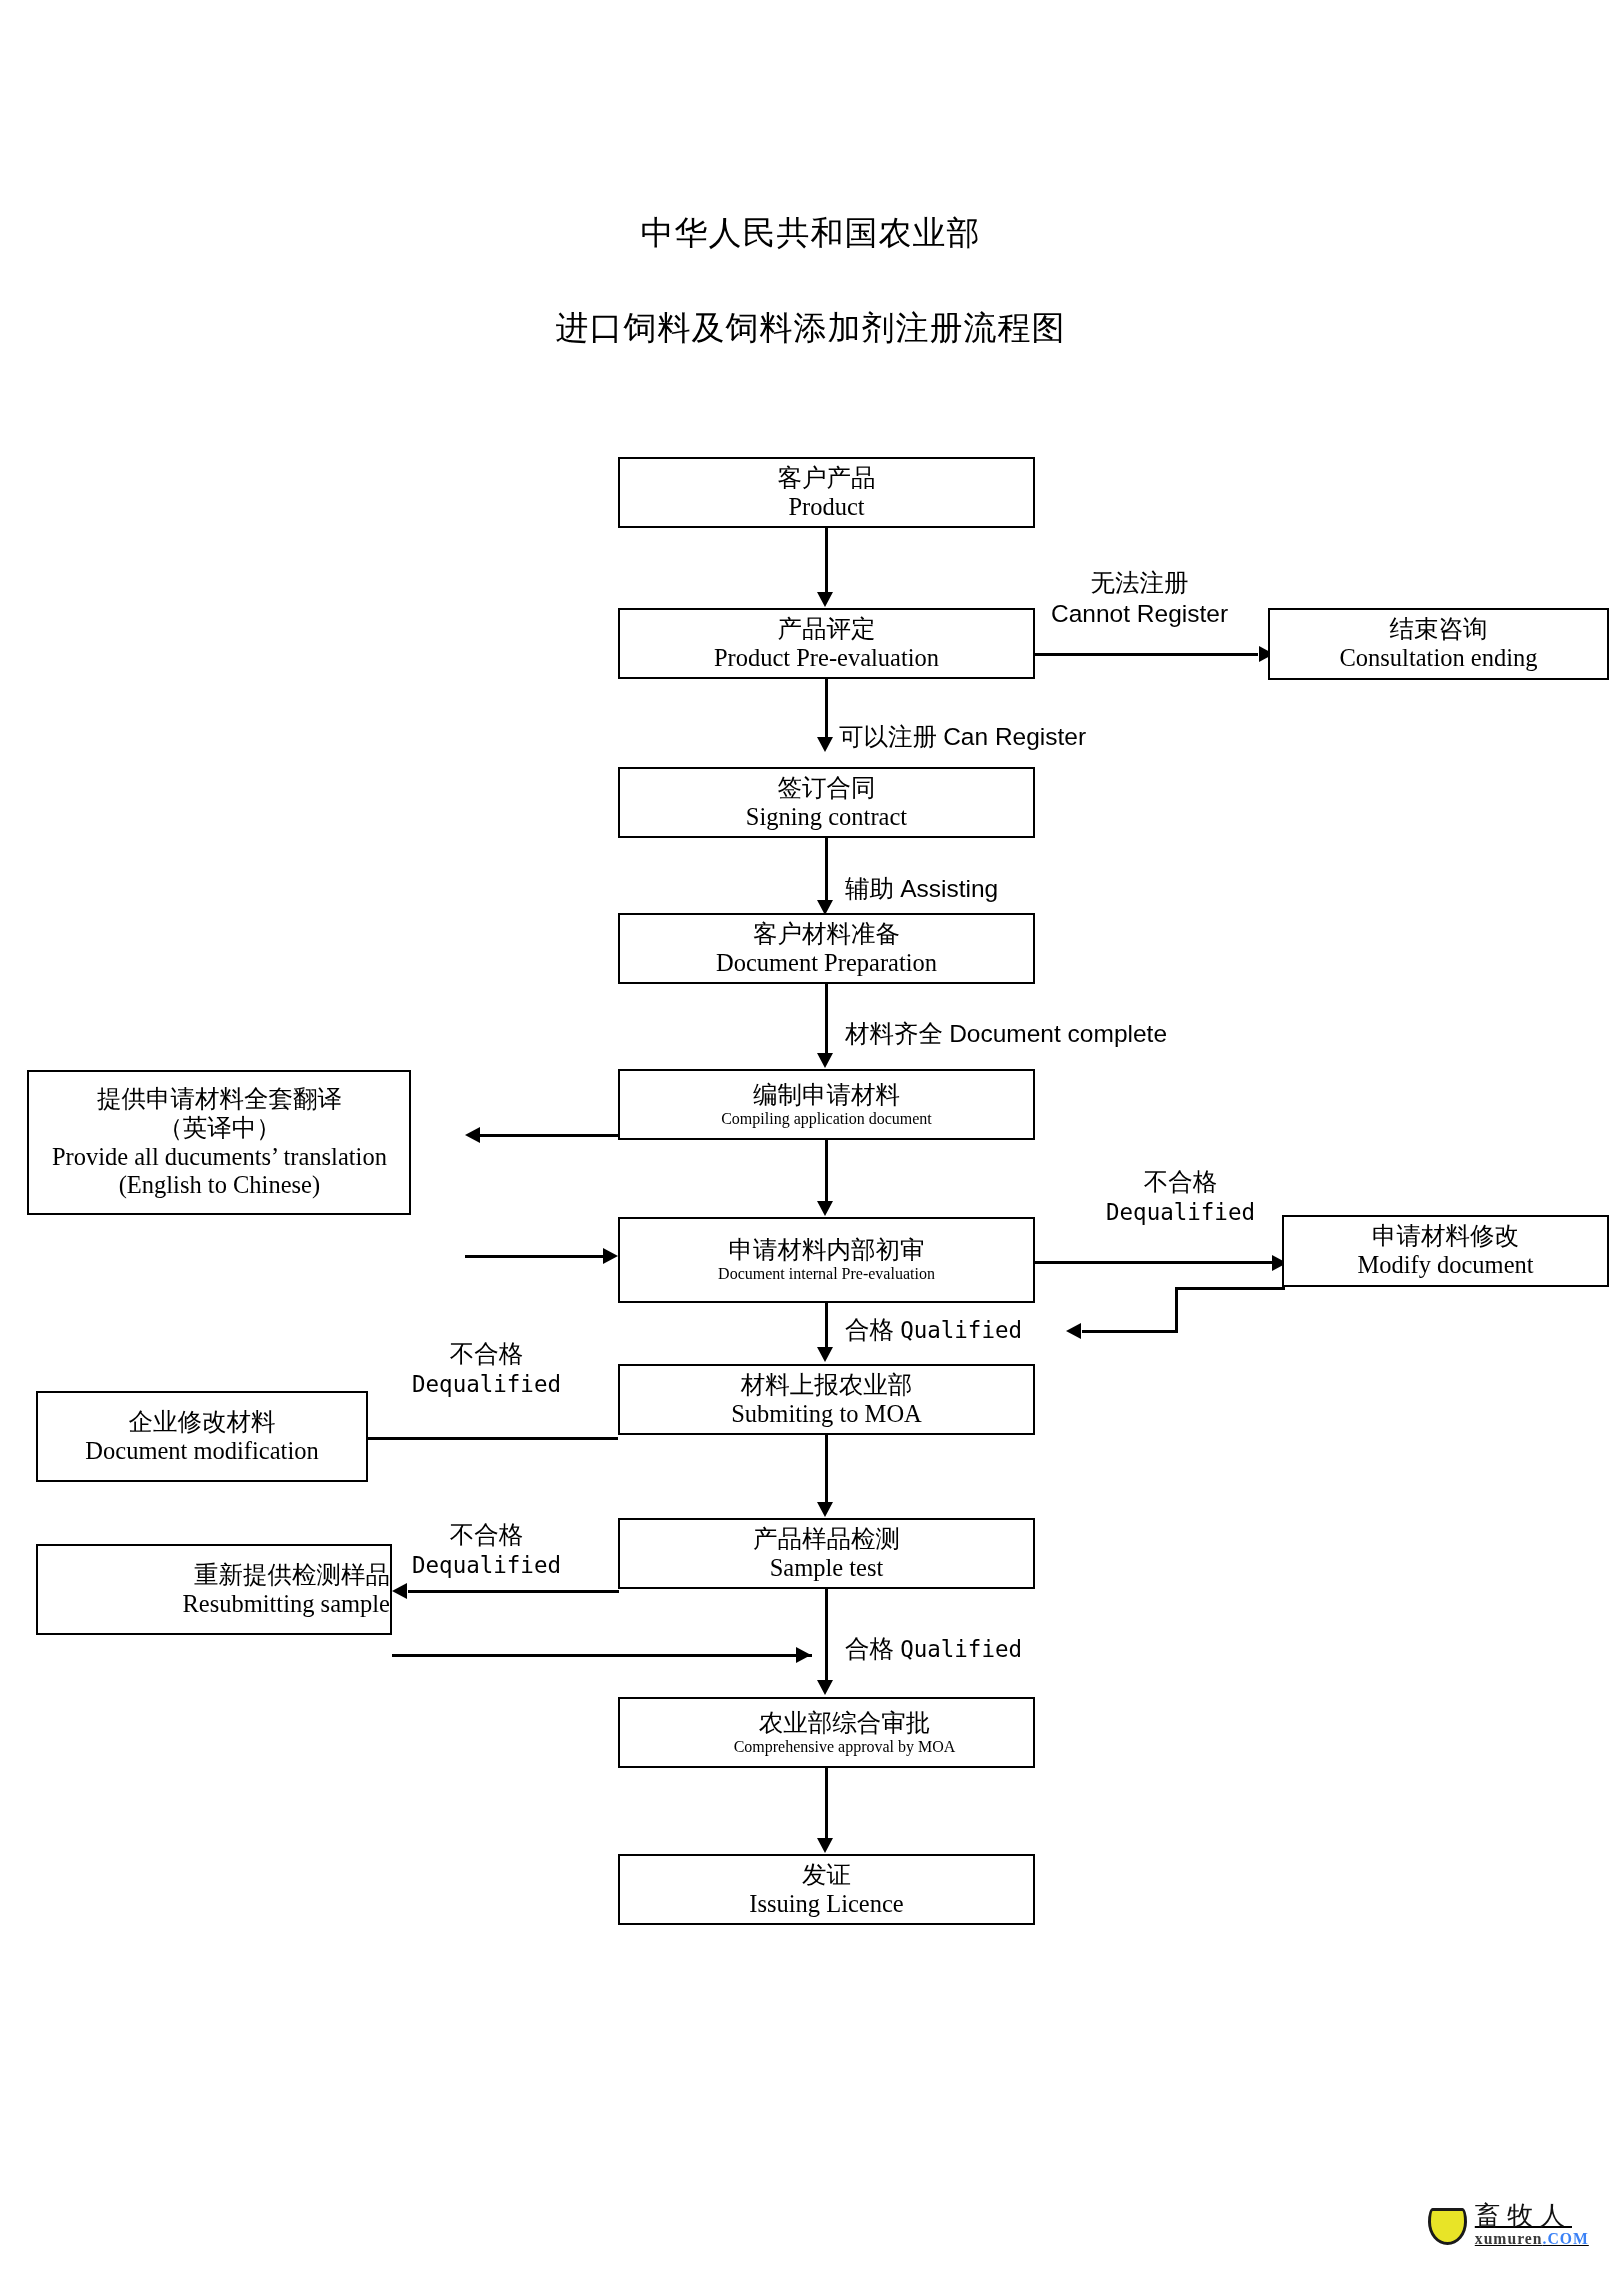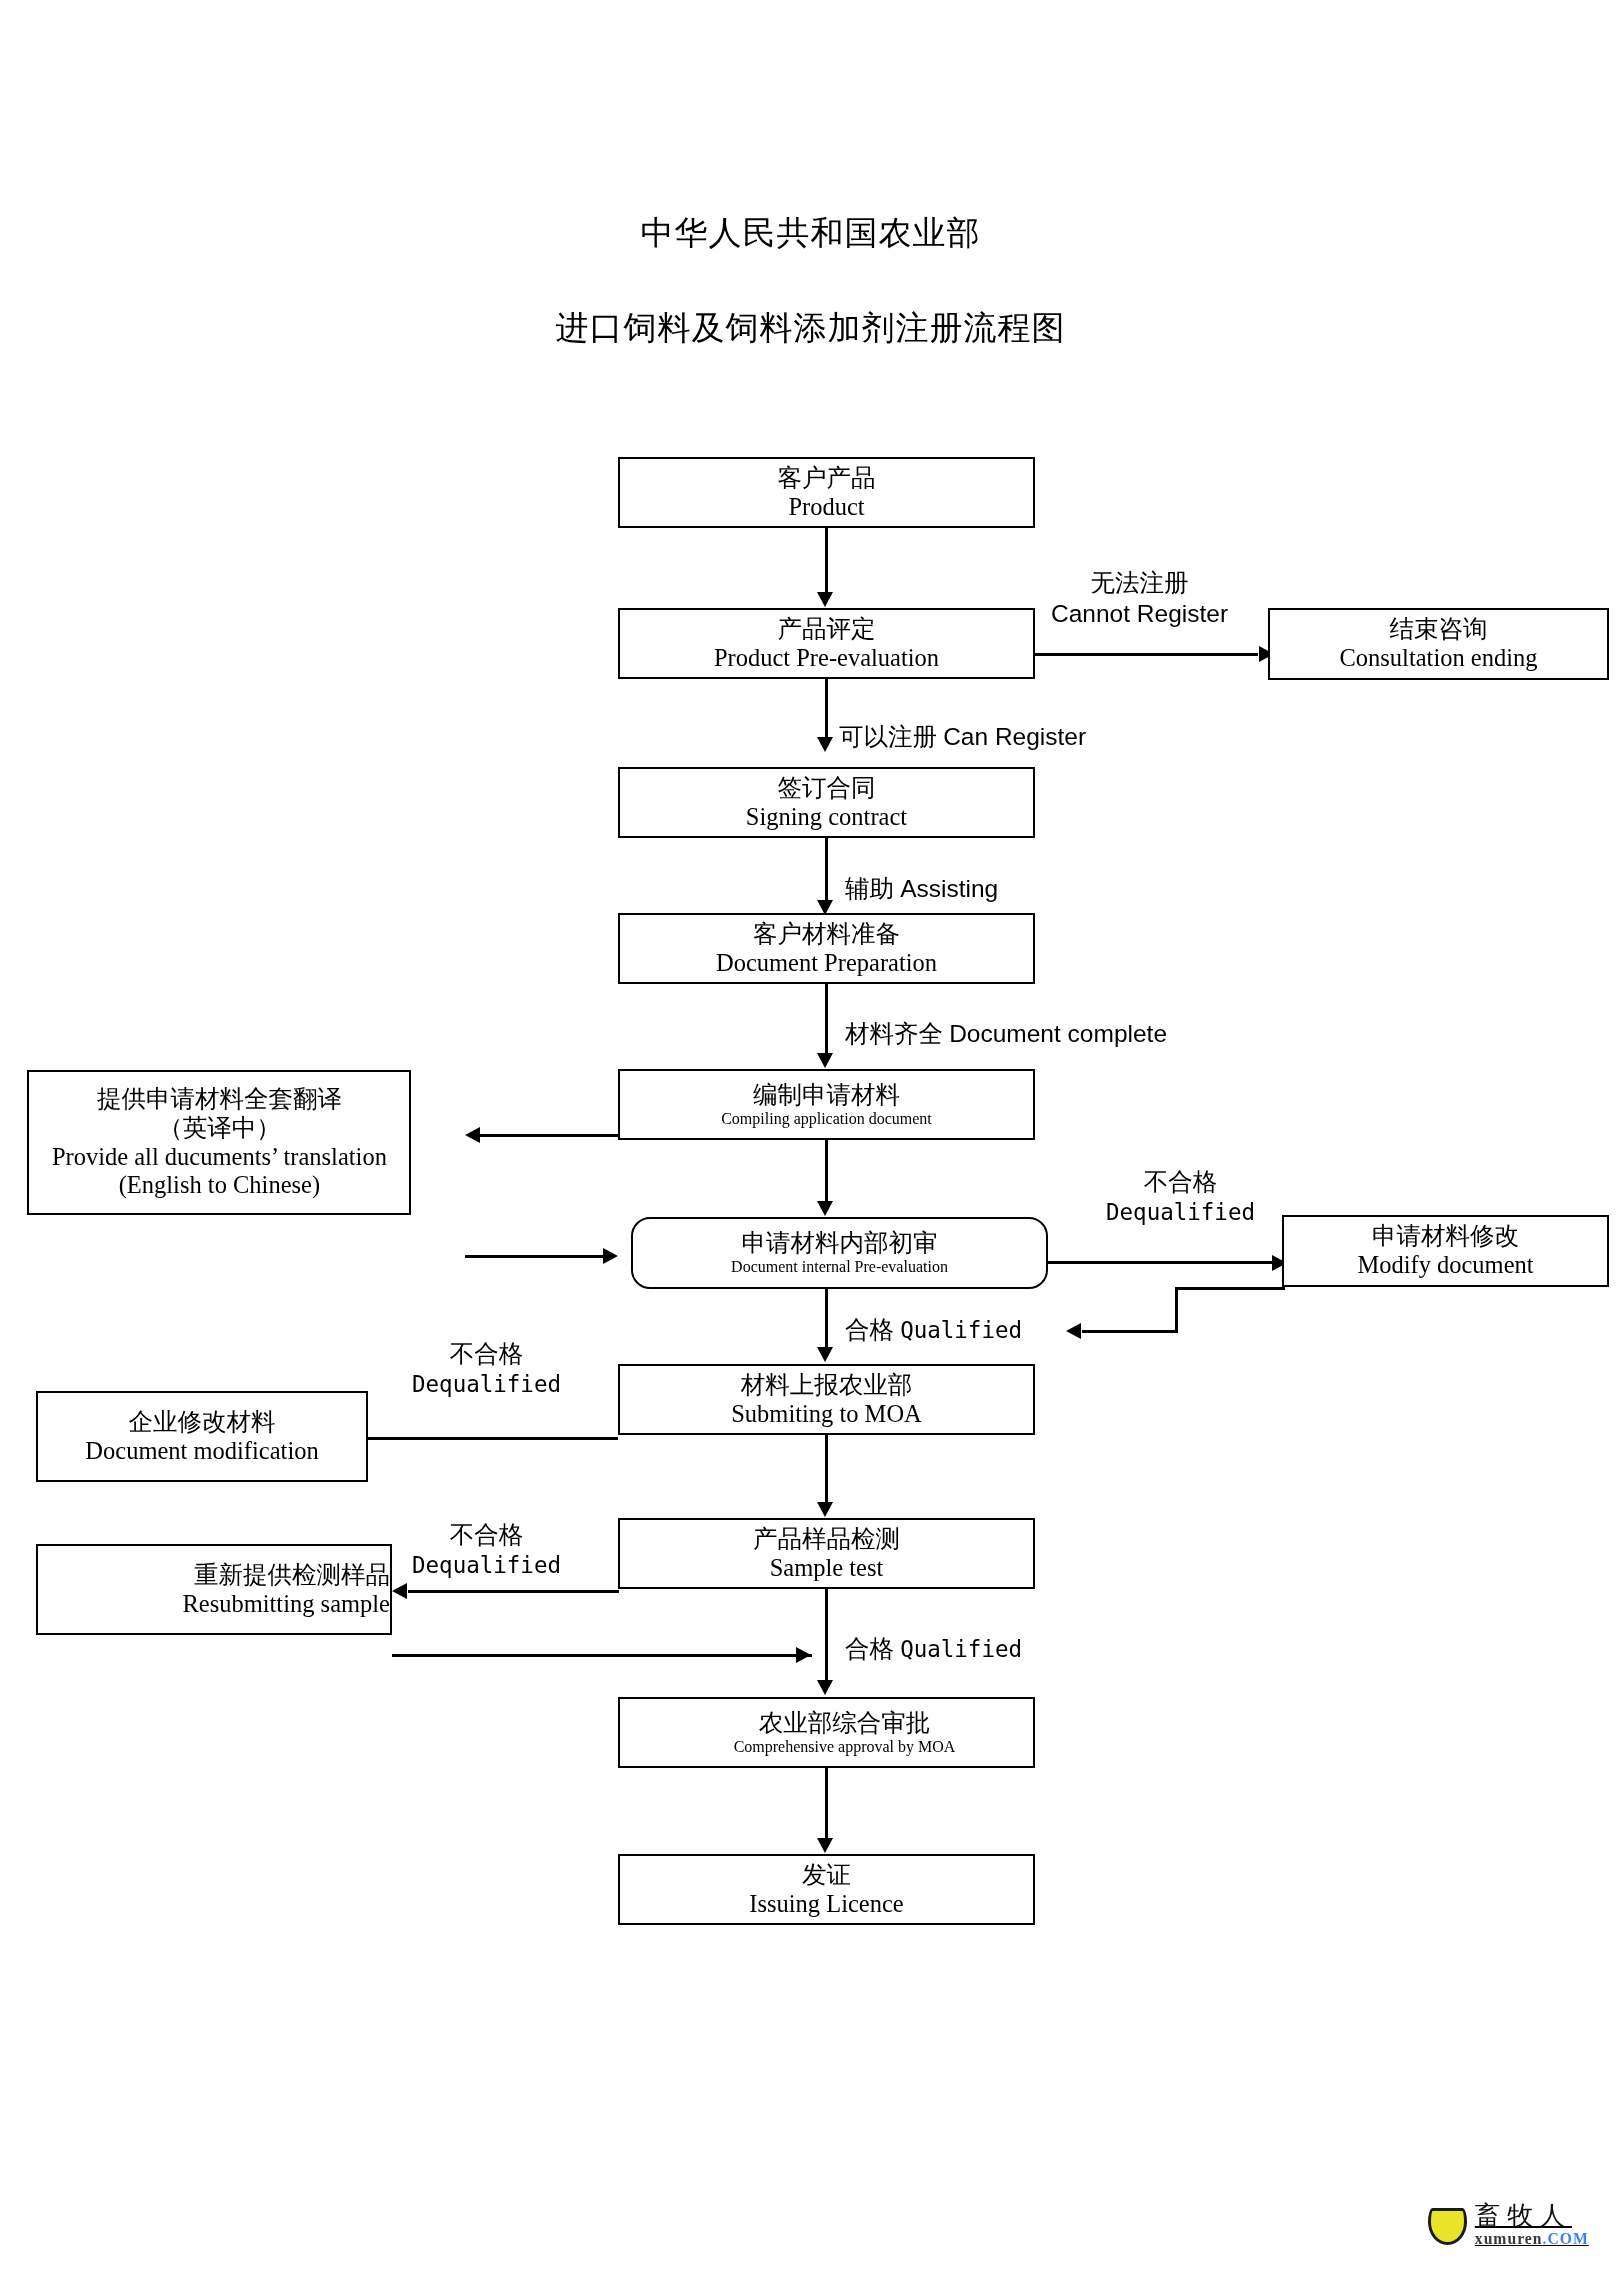--- a/index.html
+++ b/index.html
@@ -240,21 +240,21 @@
     <div class="en">Provide all ducuments’ translation</div>
     <div class="en">(English to Chinese)</div>
   </div>
 
   <div class="hline" style="left:465px; top:1255px; width:138px;"></div>
   <div class="arrow-right" style="left:603px; top:1248px;"></div>
 
   <div class="vline" style="left:825px; top:1140px; height:61px;"></div>
   <div class="arrow-down" style="left:817px; top:1201px;"></div>
 
-  <div class="box" style="left:631px; top:1217px; width:417px; height:72px;border-radius:19px;">
+  <div class="box" style="left:618px; top:1217px; width:417px; height:86px;">
     <div class="cn">申请材料内部初审</div>
     <div class="en small">Document internal Pre-evaluation</div>
   </div>
 
   <div class="label two-line" style="left:1106px; top:1167px;">
     <div class="cn">不合格</div>
     <div class="mono">Dequalified</div>
   </div>
   <div class="hline" style="left:1035px; top:1261px; width:237px;"></div>
   <div class="arrow-right" style="left:1272px; top:1255px;"></div>

